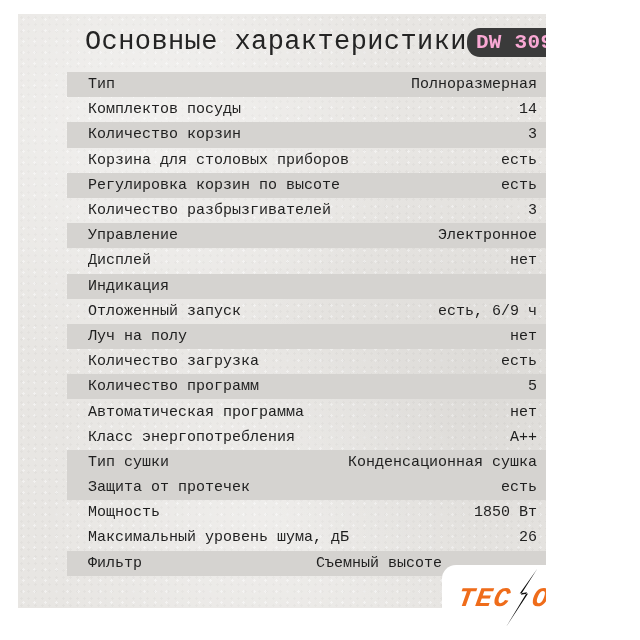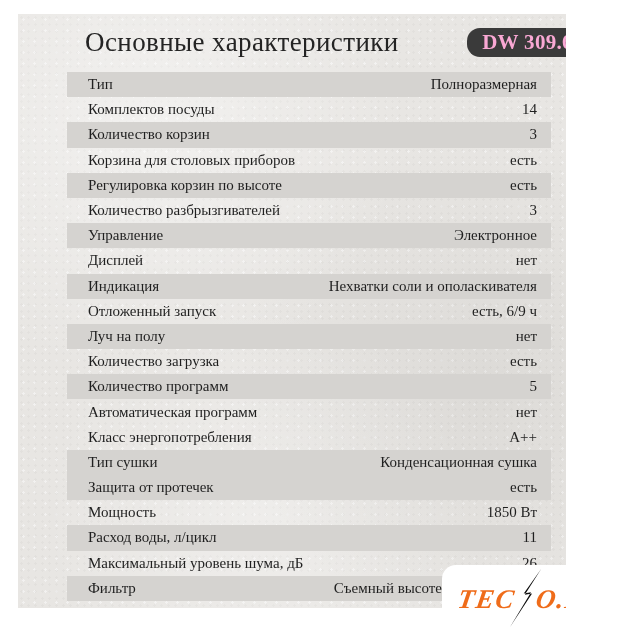--- a/index.html
+++ b/index.html
@@ -1,22 +1,21 @@
 <!DOCTYPE html>
 <html><head>
 <meta charset="utf-8">
 <style>
   html,body{margin:0;padding:0;}
   .page{
     position:relative;
     width:546px;height:640px;
     background:#ffffff;
     overflow:hidden;
-    font-family:Liberation Serif, serif;
-    padding-left:20px;
+    font-family:Liberation Mono, monospace;
   }
   .card{
     position:absolute;
     left:18px;top:14px;
     width:602px;height:594px;
     background-color:#e8e6e3;
     background-image:
       radial-gradient(circle at 22% 18%, rgba(255,255,255,0.45), transparent 38%),
       radial-gradient(circle at 78% 62%, rgba(120,118,112,0.10), transparent 42%),
       radial-gradient(circle at 40% 85%, rgba(255,255,255,0.30), transparent 35%),
@@ -126,61 +125,56 @@
         <div class="row shaded">
     <span class="label">Управление</span>
     <span class="value">Электронное</span>
   </div>
         <div class="row">
     <span class="label">Дисплей</span>
     <span class="value">нет</span>
   </div>
         <div class="row shaded">
     <span class="label">Индикация</span>
-    <span class="value">Нехватки соли и ополаскивателя</span>
   </div>
         <div class="row">
     <span class="label">Отложенный запуск</span>
     <span class="value">есть, 6/9 ч</span>
   </div>
         <div class="row shaded">
     <span class="label">Луч на полу</span>
     <span class="value">нет</span>
   </div>
         <div class="row">
     <span class="label">Количество загрузка</span>
     <span class="value">есть</span>
   </div>
         <div class="row shaded">
     <span class="label">Количество программ</span>
     <span class="value">5</span>
   </div>
         <div class="row">
-    <span class="label">Автоматическая программ</span>
+    <span class="label">Автоматическая программа</span>
     <span class="value">нет</span>
   </div>
         <div class="row">
     <span class="label">Класс энергопотребления</span>
     <span class="value">A++</span>
   </div>
         <div class="row shaded">
     <span class="label">Тип сушки</span>
     <span class="value">Конденсационная сушка</span>
   </div>
         <div class="row shaded">
     <span class="label">Защита от протечек</span>
     <span class="value">есть</span>
   </div>
         <div class="row">
     <span class="label">Мощность</span>
     <span class="value">1850 Вт</span>
-  </div>
-        <div class="row shaded">
-    <span class="label">Расход воды, л/цикл</span>
-    <span class="value">11</span>
   </div>
         <div class="row">
     <span class="label">Максимальный уровень шума, дБ</span>
     <span class="value">26</span>
   </div>
         <div class="row shaded cut">
     <span class="label">Фильтр</span>
     <span class="value">Съемный высоте</span>
   </div>
       </div>

